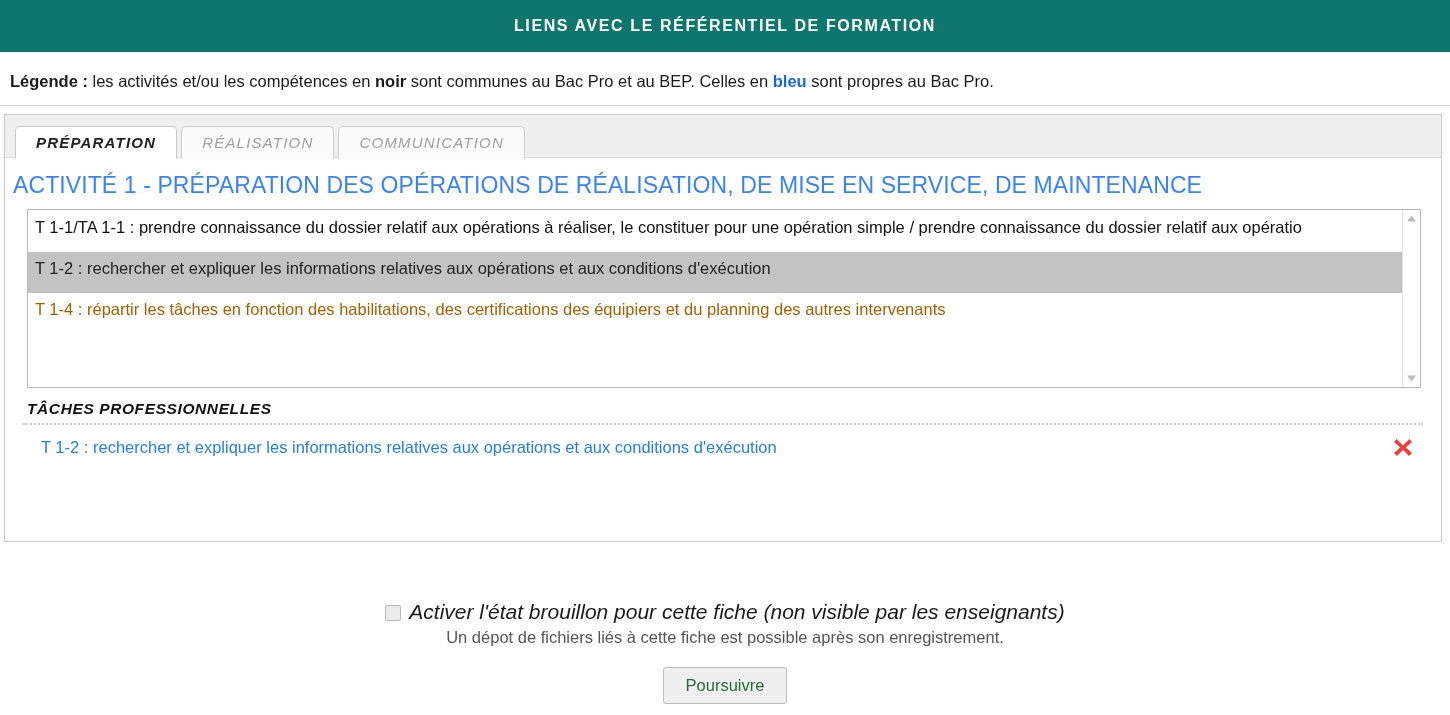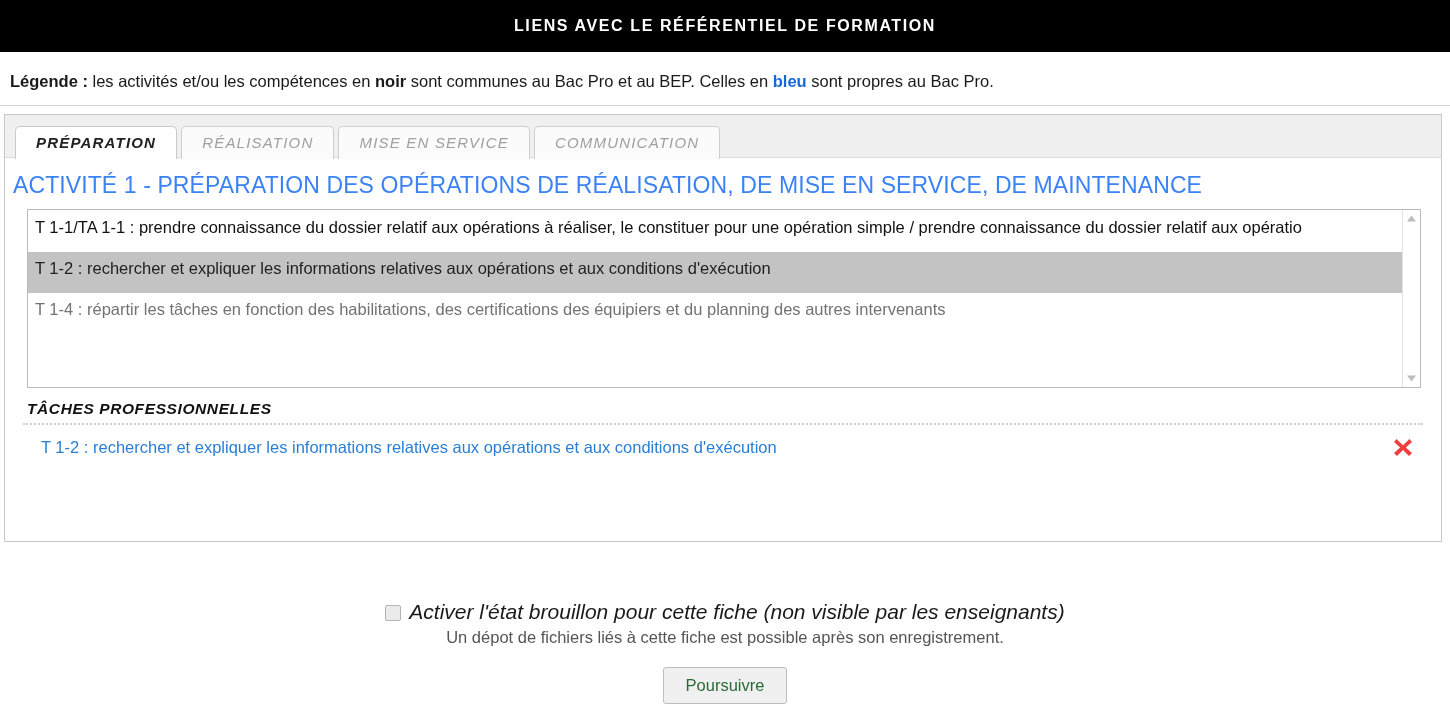--- a/index.html
+++ b/index.html
@@ -12,21 +12,21 @@
     height: 715px;
     font-family: "Liberation Sans", sans-serif;
     color: #000000;
     overflow: hidden;
     position: relative;
   }
 
   
   .title-bar {
     height: 52px;
-    background: #000000;
+    background: #0f766e;
     display: flex;
     align-items: center;
     justify-content: center;
   }
   .title-bar-text {
     color: #ffffff;
     font-size: 16px;
     font-weight: bold;
     letter-spacing: 1.6px;
   }
@@ -122,21 +122,21 @@
   }
   .list-item {
     height: 41px;
     line-height: 33px;
     font-size: 16.5px;
     padding-left: 7px;
     white-space: nowrap;
     color: #111111;
     overflow: hidden;
   }
-  .list-item.blue { color: #737373; }
+  .list-item.blue { color: #a16207; }
   .list-item.selected {
     background: #c3c3c3;
     color: #222222;
   }
 
   
   .scrollbar {
     width: 17px;
     flex: 0 0 17px;
     background: #ffffff;
@@ -241,21 +241,20 @@
 <div class="legend-strip">
   <b>Légende :</b><span> les activités et/ou les compétences en </span><b>noir</b><span> sont communes au Bac Pro et au BEP. Celles en </span><span class="legend-blue">bleu</span><span> sont propres au Bac Pro.</span>
 </div>
 
 <div class="panel">
 
   <div class="gray-band">
     <div class="tabs">
       <div class="tab active">PRÉPARATION</div>
       <div class="tab">RÉALISATION</div>
-      <div class="tab">MISE EN SERVICE</div>
       <div class="tab">COMMUNICATION</div>
     </div>
   </div>
 
   <div class="activity-heading">ACTIVITÉ 1 - PRÉPARATION DES OPÉRATIONS DE RÉALISATION, DE MISE EN SERVICE, DE MAINTENANCE</div>
 
   <div class="listbox-wrap">
     <div class="listbox">
       <div class="list-item">T 1-1/TA 1-1 : prendre connaissance du dossier relatif aux opérations à réaliser, le constituer pour une opération simple / prendre connaissance du dossier relatif aux opératio</div>
       <div class="list-item selected">T 1-2 : rechercher et expliquer les informations relatives aux opérations et aux conditions d'exécution</div>

